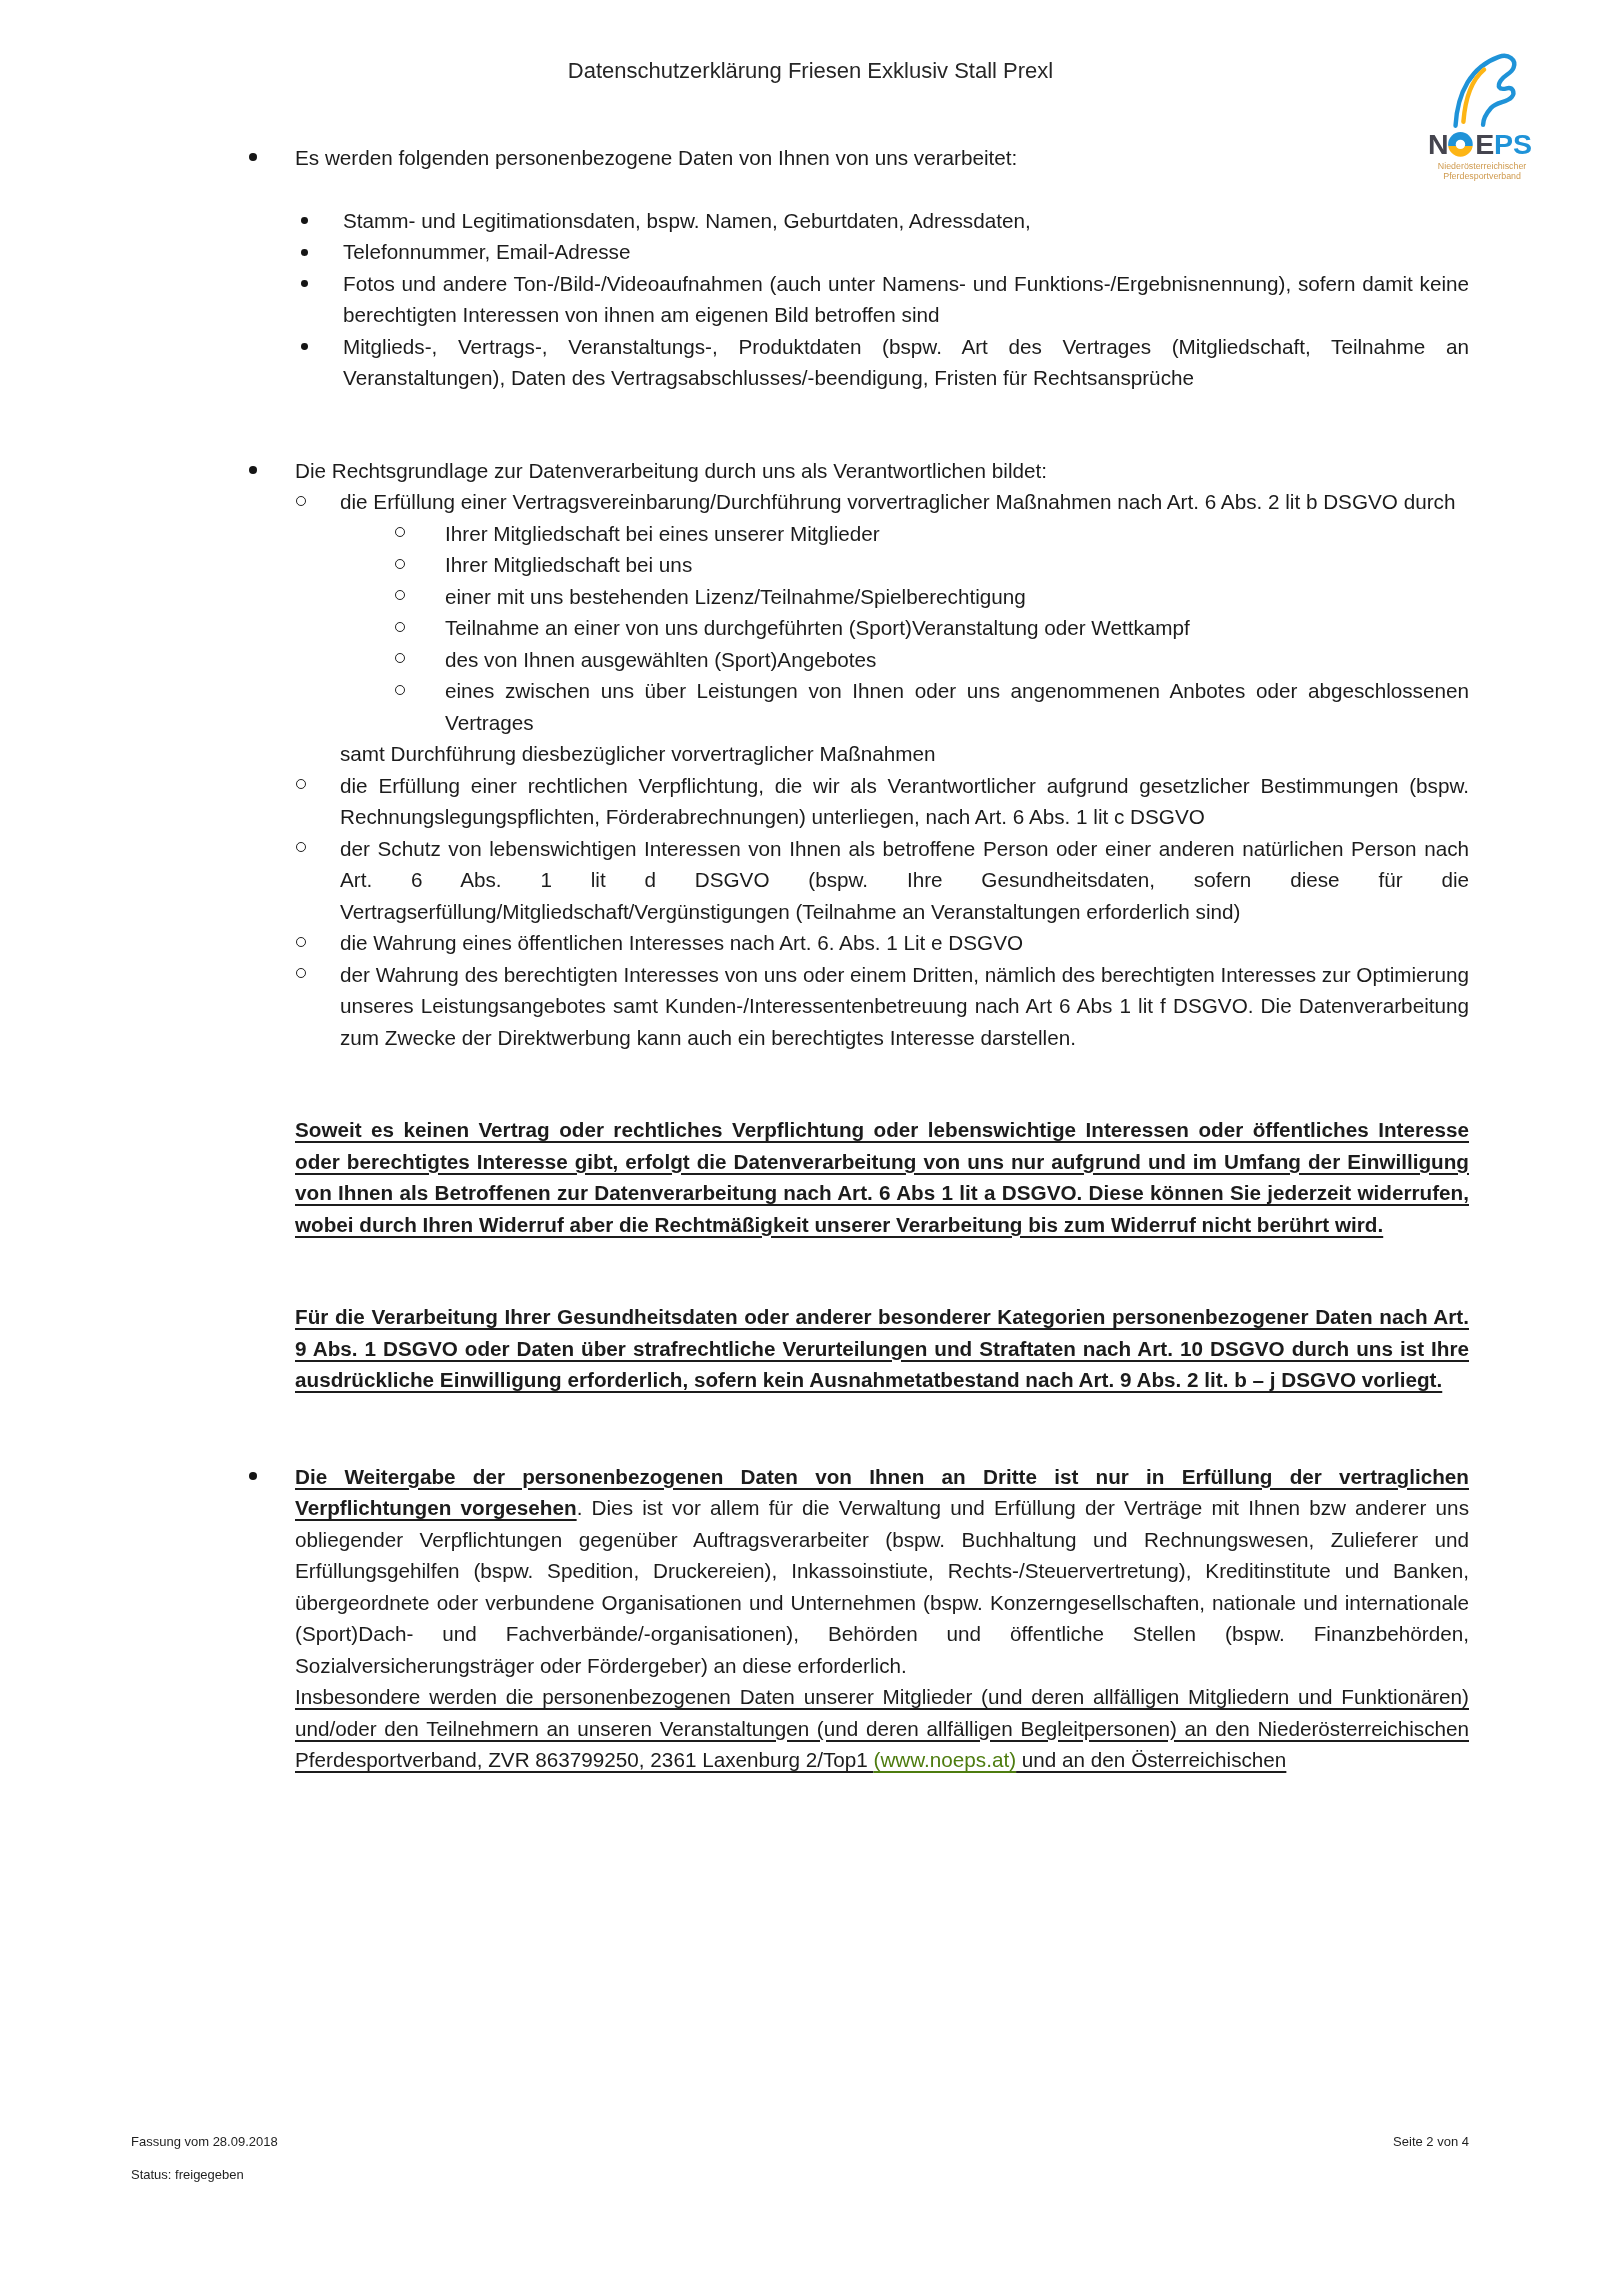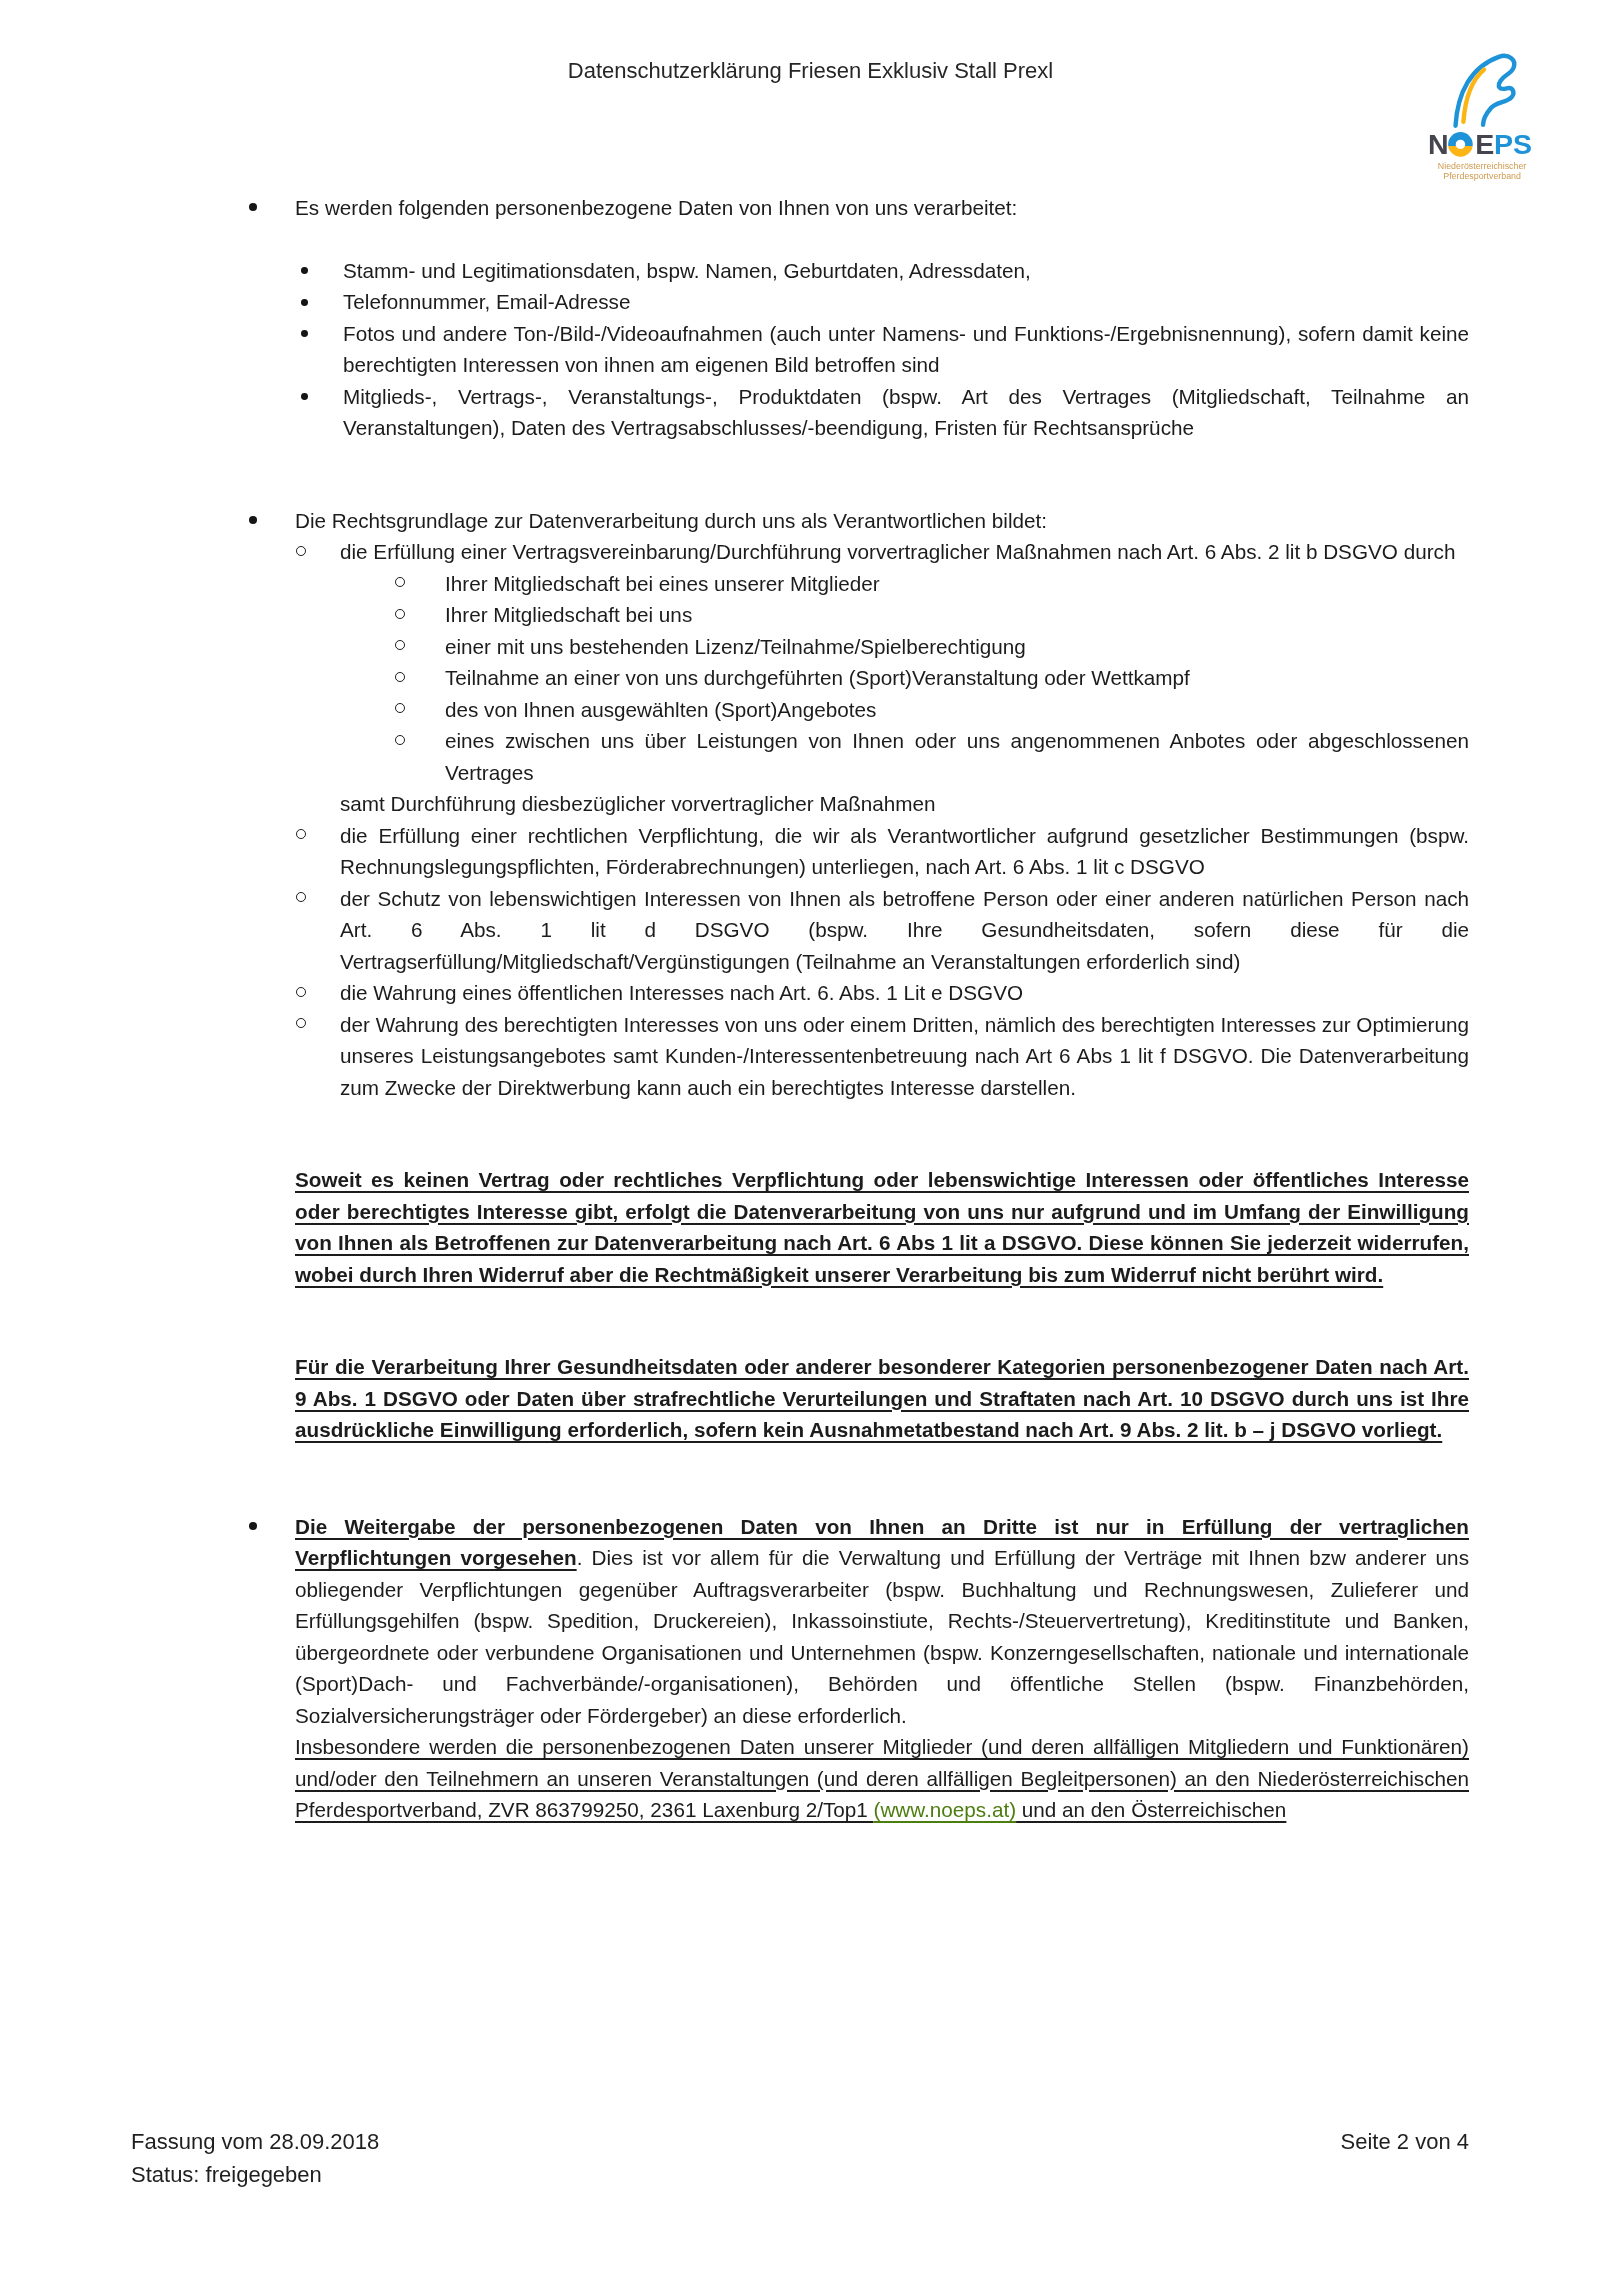--- a/index.html
+++ b/index.html
@@ -19,21 +19,21 @@
     line-height:24.6px;
     color:#262626;
   }
   .logo{
     position:absolute;
     top:33px;
     right:71px;
     width:124px;
   }
   .content{
-    margin:108px 152px 0 246px;
+    margin:58px 152px 0 246px;
     font-size:20.7px;
     line-height:31.5px;
   }
   .jt{text-align:justify;}
   .li1{position:relative;padding-left:49px;}
   .li2{position:relative;padding-left:97px;}
   .lo2{position:relative;padding-left:94px;}
   .lo3{position:relative;padding-left:199px;}
   .samt{padding-left:94px;}
   .indent1{margin-left:49px;}
@@ -60,21 +60,21 @@
     text-decoration:underline;
     text-decoration-thickness:1.8px;
     text-underline-offset:4.4px;
     cursor:pointer;
   }
   .footer{
     position:absolute;
     left:131px;
     right:152px;
     top:2126px;
-    font-size:22px;
+    font-size:13px;
     line-height:32.5px;
     color:#1f1f1f;
   }
   .footer-right{
     position:absolute;
     right:0;
     top:0;
   }
 </style>
 </head>

